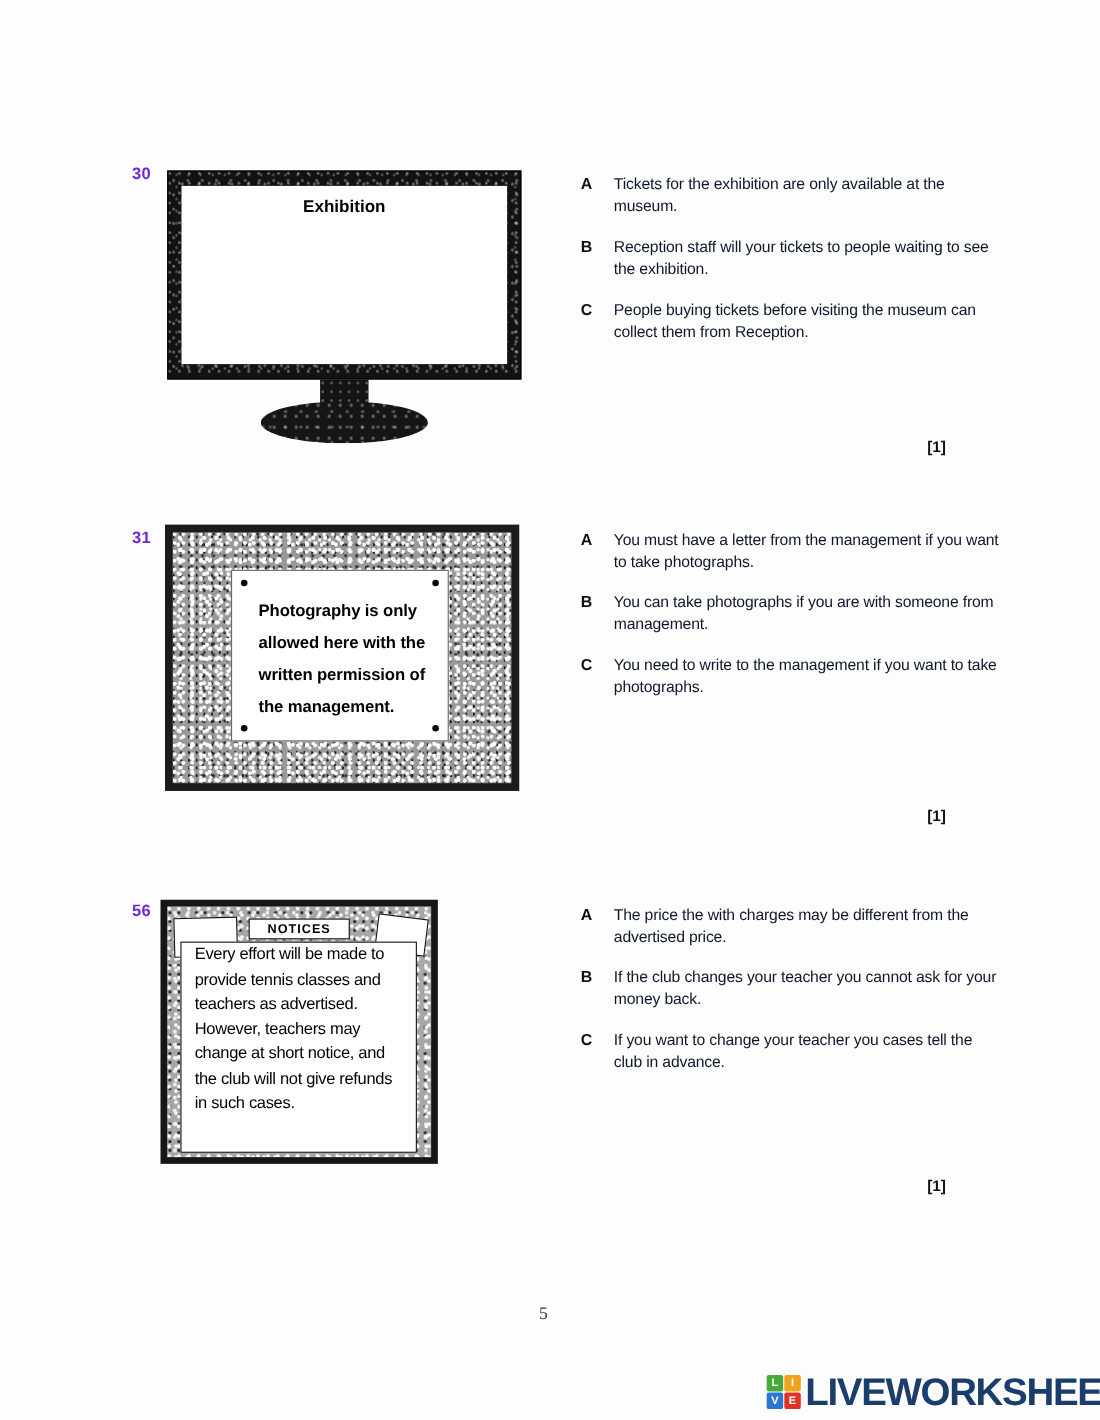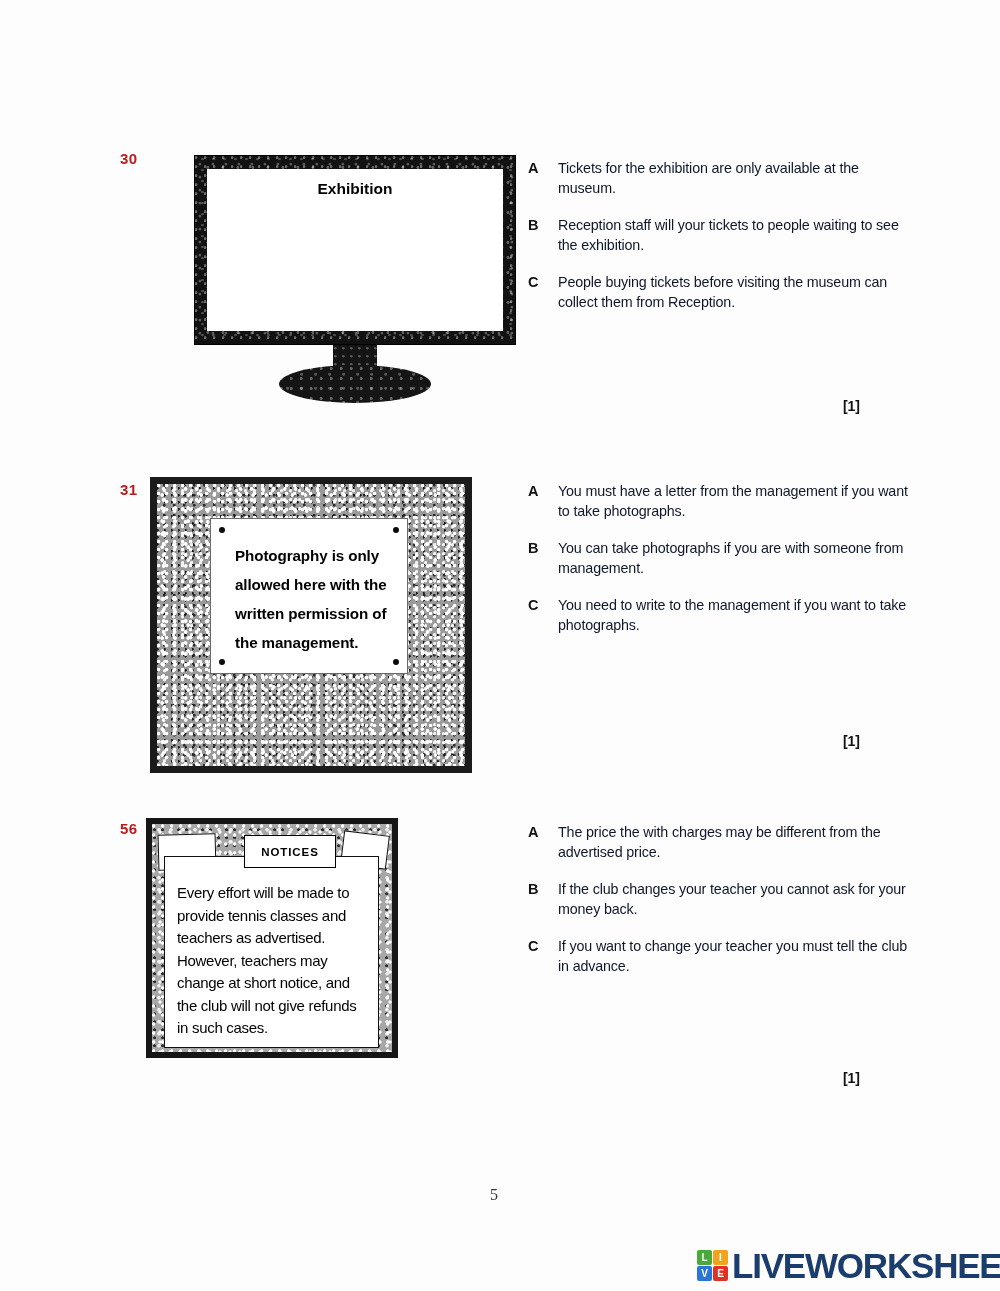--- a/index.html
+++ b/index.html
@@ -19,21 +19,21 @@
 
   
   .question {
     position: absolute;
     left: 0; width: 1000px;
   }
   .qnum {
     position: absolute;
     left: 120px;
     font: bold 15px "Liberation Sans", sans-serif;
-    color: #b91c1c;
+    color: #6d28d9;
     letter-spacing: .3px;
   }
 
   
   .options {
     position: absolute;
     left: 528px;
     width: 380px;
   }
   .option {
@@ -55,21 +55,21 @@
   }
 
   .marks {
     position: absolute;
     right: 140px;
     font: bold 14px "Liberation Sans", sans-serif;
     color: #111;
   }
 
   
-  #monitor-figure { position: absolute; left: 152px; top: 155px; margin-left: 42px; }
+  #monitor-figure { position: absolute; left: 152px; top: 155px; }
   .monitor-bezel {
     position: relative;
     width: 322px; height: 190px;
     padding: 13px 12px;
     background:
       radial-gradient(circle at 12% 18%, rgba(255,255,255,.38) 0 1.1px, transparent 1.6px),
       radial-gradient(circle at 38% 62%, rgba(255,255,255,.30) 0 1.2px, transparent 1.7px),
       radial-gradient(circle at 68% 28%, rgba(255,255,255,.26) 0 1px, transparent 1.5px),
       radial-gradient(circle at 86% 76%, rgba(255,255,255,.33) 0 1.2px, transparent 1.7px),
       #121212;
@@ -113,21 +113,21 @@
       radial-gradient(circle at 22% 35%, rgba(255,255,255,.34) 0 1.2px, transparent 1.8px),
       radial-gradient(circle at 62% 66%, rgba(255,255,255,.28) 0 1.2px, transparent 1.8px),
       #151515;
     background-size: 10px 10px, 14px 14px, auto;
   }
 
   
   #sign-figure {
     position: absolute;
     left: 150px; top: 477px;
-    width: 322px; height: 296px;
+    width: 322px; height: 242px;
     border: 7px solid #1b1b1b;
     background:
       radial-gradient(circle at 20% 20%, #ffffff 0 1.5px, transparent 2.1px),
       radial-gradient(circle at 60% 45%, #ffffff 0 1.6px, transparent 2.2px),
       radial-gradient(circle at 85% 75%, #f2f2f2 0 1.4px, transparent 2px),
       radial-gradient(circle at 40% 85%, #ffffff 0 1.5px, transparent 2.1px),
       radial-gradient(circle at 5% 60%, #1a1a1a 0 1.1px, transparent 1.7px),
       radial-gradient(circle at 72% 12%, #2a2a2a 0 1.1px, transparent 1.7px),
       #9a9a9a;
     background-size: 8px 8px, 11px 11px, 9px 9px, 13px 13px, 7px 7px, 10px 10px, auto;
@@ -174,37 +174,36 @@
     position: absolute;
     background: #ffffff;
     border: 1.5px solid #111;
   }
   .scrap-left  { left: 6px;  top: 10px; width: 58px; height: 36px; transform: rotate(-1.5deg); }
   .scrap-right { right: 4px; top: 9px;  width: 46px; height: 34px; transform: rotate(7deg); }
   .notices-tag {
     position: absolute;
     left: 50%; transform: translateX(-50%);
     top: 11px;
-    width: 92px; height: 33px;
+    width: 92px; height: 19px;
     background: #ffffff;
     border: 1.6px solid #000;
     display: flex; align-items: center; justify-content: center;
     font: bold 11.5px "Liberation Sans", sans-serif;
     letter-spacing: .9px;
     color: #000;
     z-index: 3;
-    margin-left: 18px;
   }
   .board-notice {
     position: absolute;
     left: 12px; top: 32px;
     width: 215px; height: 192px;
     background: #ffffff;
     border: 1.5px solid #111;
-    padding: 25px 8px 0 12px;
+    padding: 0 8px 0 12px;
     z-index: 2;
   }
   .board-notice-text {
     font: 15px/22.5px "Liberation Sans", sans-serif;
     color: #000;
     letter-spacing: -0.3px;
   }
 
   
   #page-number {
@@ -318,21 +317,21 @@
     <div class="option">
       <span class="opt-letter">A</span>
       <span class="opt-text">The price the with charges may be different from the advertised price.</span>
     </div>
     <div class="option">
       <span class="opt-letter">B</span>
       <span class="opt-text">If the club changes your teacher you cannot ask for your money back.</span>
     </div>
     <div class="option">
       <span class="opt-letter">C</span>
-      <span class="opt-text">If you want to change your teacher you must tell the club in advance.</span>
+      <span class="opt-text">If you want to change your teacher you cases tell the club in advance.</span>
     </div>
   </div>
 
   <div class="marks" style="top:1070px;">[1]</div>
 </section>
 
 <div id="page-number">5</div>
 
 <div id="brand-logo">
   <div class="logo-tiles">

